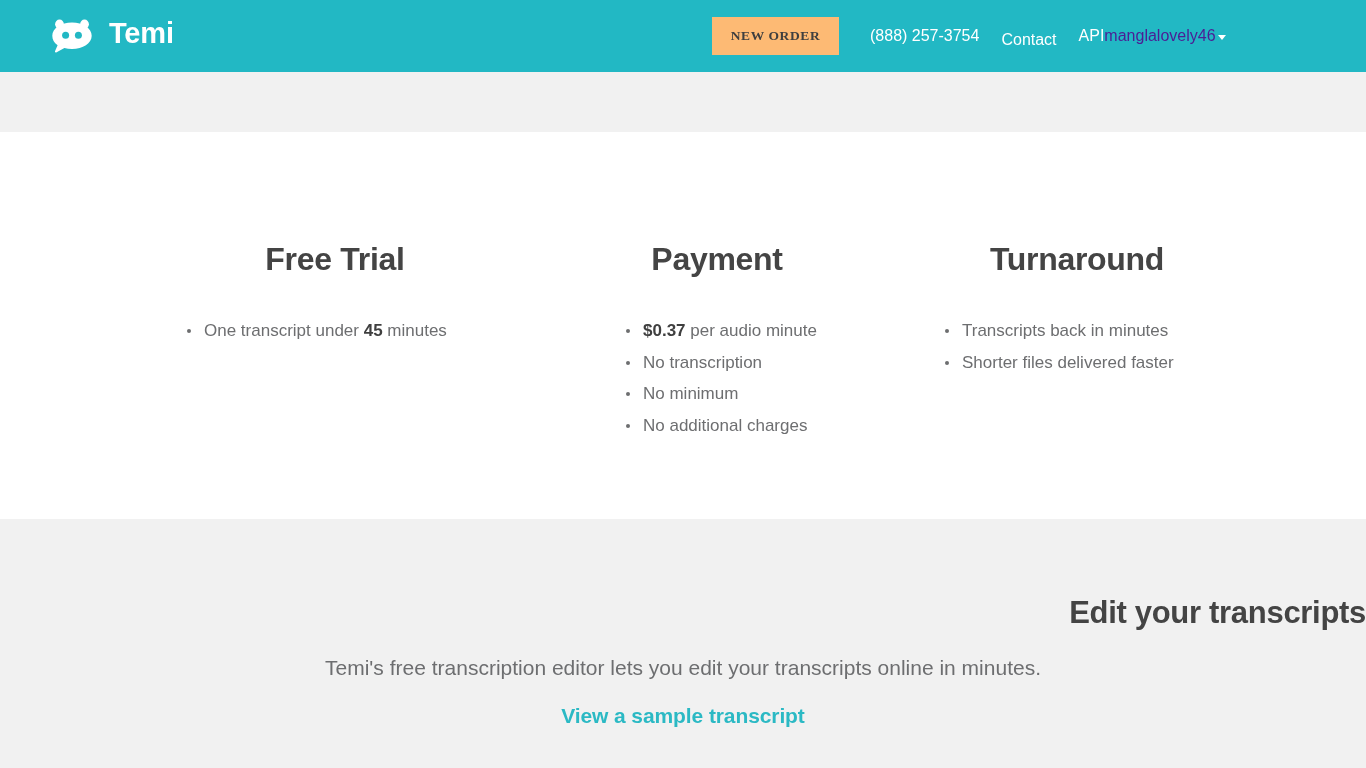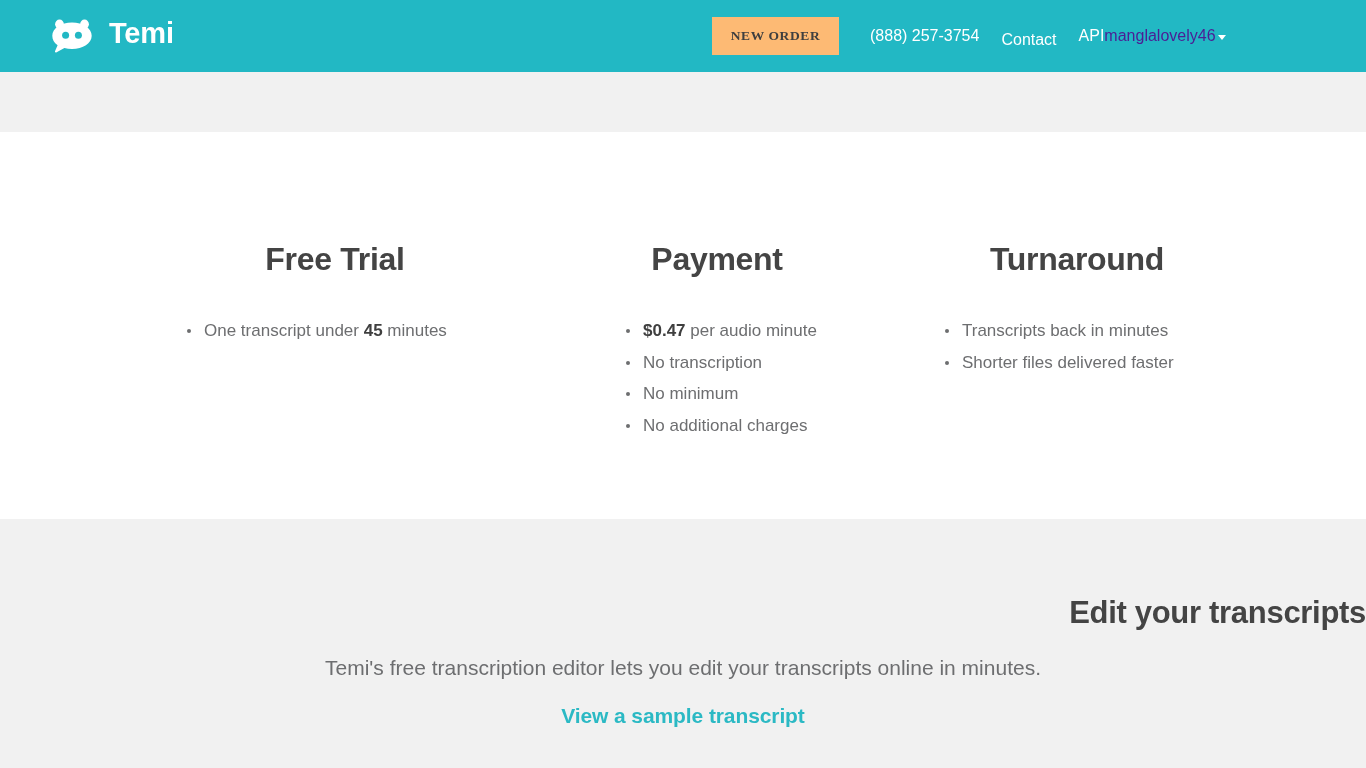--- a/index.html
+++ b/index.html
@@ -234,21 +234,21 @@
   <div class="feature-col col-1">
     <h2 class="feature-title">Free Trial</h2>
     <ul class="feature-list">
       <li><span>One transcript under </span><span class="hl">45</span><span> minutes</span></li>
     </ul>
   </div>
 
   <div class="feature-col col-2">
     <h2 class="feature-title">Payment</h2>
     <ul class="feature-list">
-      <li><span></span><span class="hl">$0.47</span><span> per audio minute</span></li>
+      <li><span></span><span class="hl">$0.37</span><span> per audio minute</span></li>
       <li><span>No transcription</span><span class="hl"></span><span></span></li>
       <li><span>No minimum</span><span class="hl"></span><span></span></li>
       <li><span>No additional charges</span><span class="hl"></span><span></span></li>
     </ul>
   </div>
 
   <div class="feature-col col-3">
     <h2 class="feature-title">Turnaround</h2>
     <ul class="feature-list">
       <li><span>Transcripts back in minutes</span><span class="hl"></span><span></span></li>

